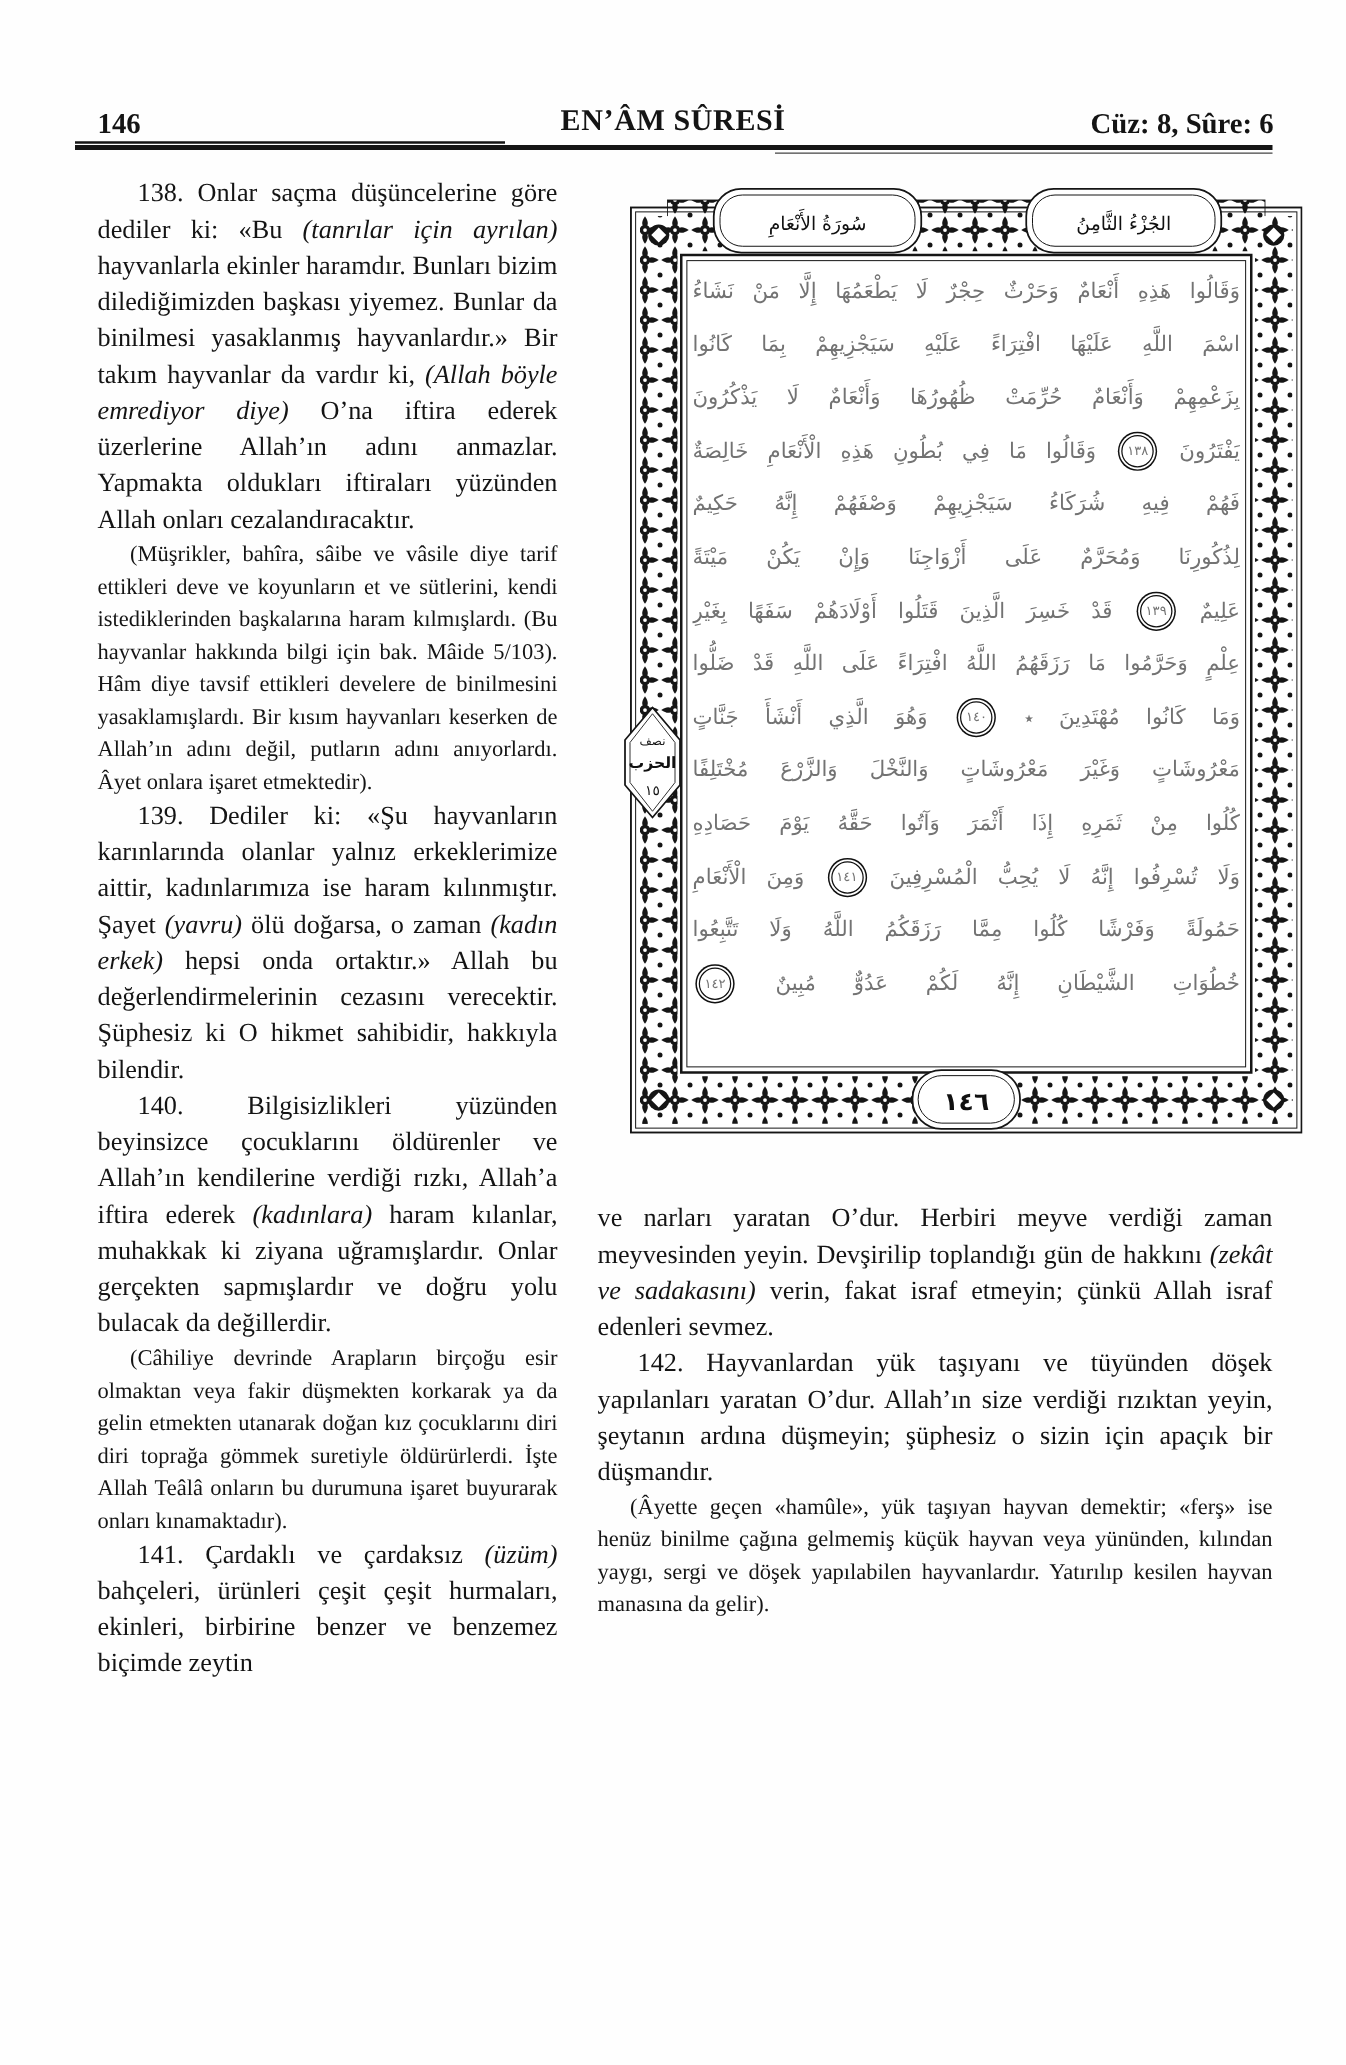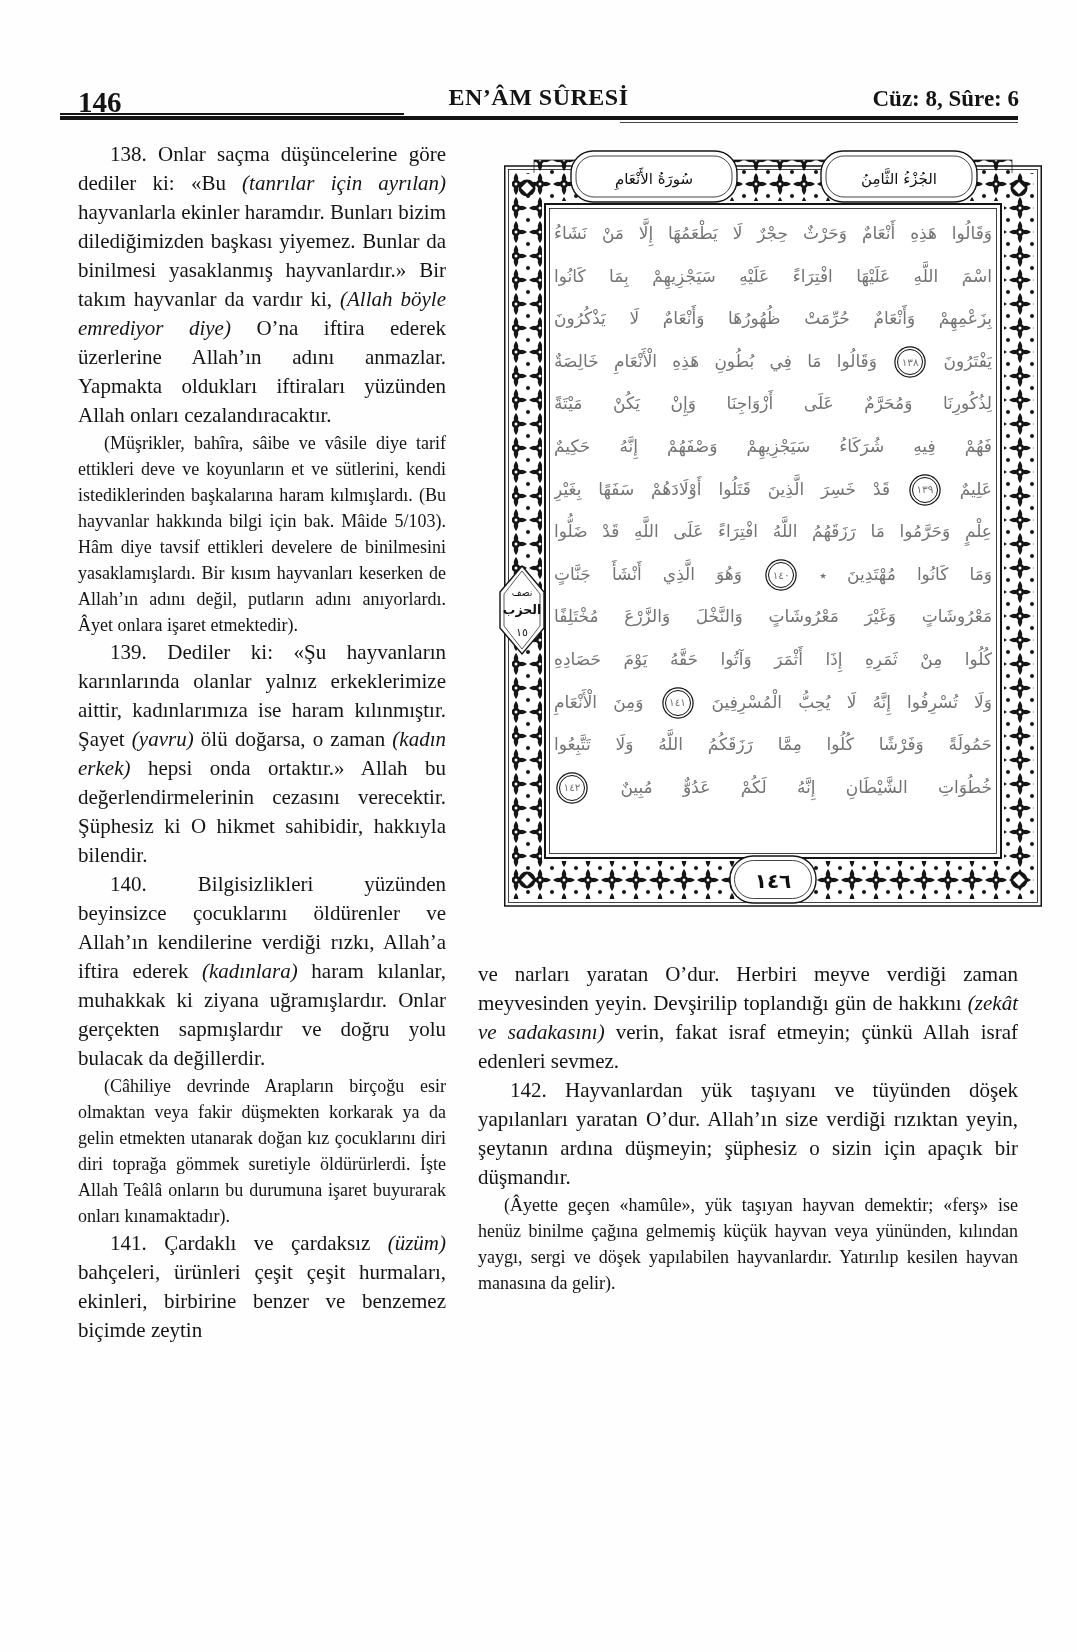--- a/index.html
+++ b/index.html
@@ -1,21 +1,21 @@
 <!DOCTYPE html>
 <html lang="tr"><head>
 <meta charset="utf-8">
 <style>
   html,body{margin:0;padding:0;}
   body{
     width:1077px;height:1652px;position:relative;background:#fefefe;
     font-family:"Liberation Serif",serif;color:#141414;overflow:hidden;
   }
   
-  .hdr-left{position:absolute;left:78px;top:86px;font-size:29px;font-weight:bold;}
+  .hdr-left{position:absolute;left:78px;top:86px;font-size:23px;font-weight:bold;}
   .hdr-title{position:absolute;left:0;right:0;top:84px;text-align:center;font-size:24px;font-weight:bold;letter-spacing:.5px;}
   .hdr-right{position:absolute;right:58px;top:86px;font-size:23px;font-weight:bold;}
   .rule-thin{position:absolute;left:60px;top:113px;width:344px;height:2px;background:#151515;}
   .rule-thick{position:absolute;left:60px;top:116px;width:958px;height:4px;background:#151515;}
   .rule-sub{position:absolute;left:620px;top:122px;width:398px;height:1px;background:#444;}
   
   .col-left{position:absolute;left:78px;top:140px;width:368px;text-align:justify;}
   .col-right{position:absolute;left:478px;top:960px;width:540px;text-align:justify;}
   .para{margin:0;font-size:21px;line-height:29px;text-indent:32px;}
   .para.note{font-size:18px;line-height:26px;text-indent:26px;}
@@ -129,22 +129,22 @@
         <rect x="230.5" y="712.5" width="77" height="38" rx="19" fill="none" stroke="#151515" stroke-width="0.8"></rect>
         <text class="svgtxt" x="269" y="740" text-anchor="middle" font-size="20" font-weight="bold">١٤٦</text>
       </g>
     </svg>
 
     <div class="qtext">
         <div class="qline" dir="rtl"><span>وَقَالُوا هَذِهِ أَنْعَامٌ وَحَرْثٌ حِجْرٌ لَا يَطْعَمُهَا إِلَّا مَنْ نَشَاءُ</span></div>
         <div class="qline" dir="rtl"><span>اسْمَ اللَّهِ عَلَيْهَا افْتِرَاءً عَلَيْهِ سَيَجْزِيهِمْ بِمَا كَانُوا</span></div>
         <div class="qline" dir="rtl"><span>بِزَعْمِهِمْ وَأَنْعَامٌ حُرِّمَتْ ظُهُورُهَا وَأَنْعَامٌ لَا يَذْكُرُونَ</span></div>
         <div class="qline" dir="rtl"><span>يَفْتَرُونَ</span> <span class="ayah-marker">١٣٨</span> <span>وَقَالُوا مَا فِي بُطُونِ هَذِهِ الْأَنْعَامِ خَالِصَةٌ</span></div>
+        <div class="qline" dir="rtl"><span>فَهُمْ فِيهِ شُرَكَاءُ سَيَجْزِيهِمْ وَصْفَهُمْ إِنَّهُ حَكِيمٌ</span></div>
         <div class="qline" dir="rtl"><span>لِذُكُورِنَا وَمُحَرَّمٌ عَلَى أَزْوَاجِنَا وَإِنْ يَكُنْ مَيْتَةً</span></div>
-        <div class="qline" dir="rtl"><span>فَهُمْ فِيهِ شُرَكَاءُ سَيَجْزِيهِمْ وَصْفَهُمْ إِنَّهُ حَكِيمٌ</span></div>
         <div class="qline" dir="rtl"><span>عَلِيمٌ</span> <span class="ayah-marker">١٣٩</span> <span>قَدْ خَسِرَ الَّذِينَ قَتَلُوا أَوْلَادَهُمْ سَفَهًا بِغَيْرِ</span></div>
         <div class="qline" dir="rtl"><span>عِلْمٍ وَحَرَّمُوا مَا رَزَقَهُمُ اللَّهُ افْتِرَاءً عَلَى اللَّهِ قَدْ ضَلُّوا</span></div>
         <div class="qline" dir="rtl"><span>وَمَا كَانُوا مُهْتَدِينَ</span><span class="rub-star"> ٭ </span> <span class="ayah-marker">١٤٠</span> <span>وَهُوَ الَّذِي أَنْشَأَ جَنَّاتٍ</span></div>
         <div class="qline" dir="rtl"><span>مَعْرُوشَاتٍ وَغَيْرَ مَعْرُوشَاتٍ وَالنَّخْلَ وَالزَّرْعَ مُخْتَلِفًا</span></div>
         <div class="qline" dir="rtl"><span>كُلُوا مِنْ ثَمَرِهِ إِذَا أَثْمَرَ وَآتُوا حَقَّهُ يَوْمَ حَصَادِهِ</span></div>
         <div class="qline" dir="rtl"><span>وَلَا تُسْرِفُوا إِنَّهُ لَا يُحِبُّ الْمُسْرِفِينَ</span> <span class="ayah-marker">١٤١</span> <span>وَمِنَ الْأَنْعَامِ</span></div>
         <div class="qline" dir="rtl"><span>حَمُولَةً وَفَرْشًا كُلُوا مِمَّا رَزَقَكُمُ اللَّهُ وَلَا تَتَّبِعُوا</span></div>
         <div class="qline" dir="rtl"><span>خُطُوَاتِ الشَّيْطَانِ إِنَّهُ لَكُمْ عَدُوٌّ مُبِينٌ</span> <span class="ayah-marker">١٤٢</span> </div>
       </div>
   </div>

